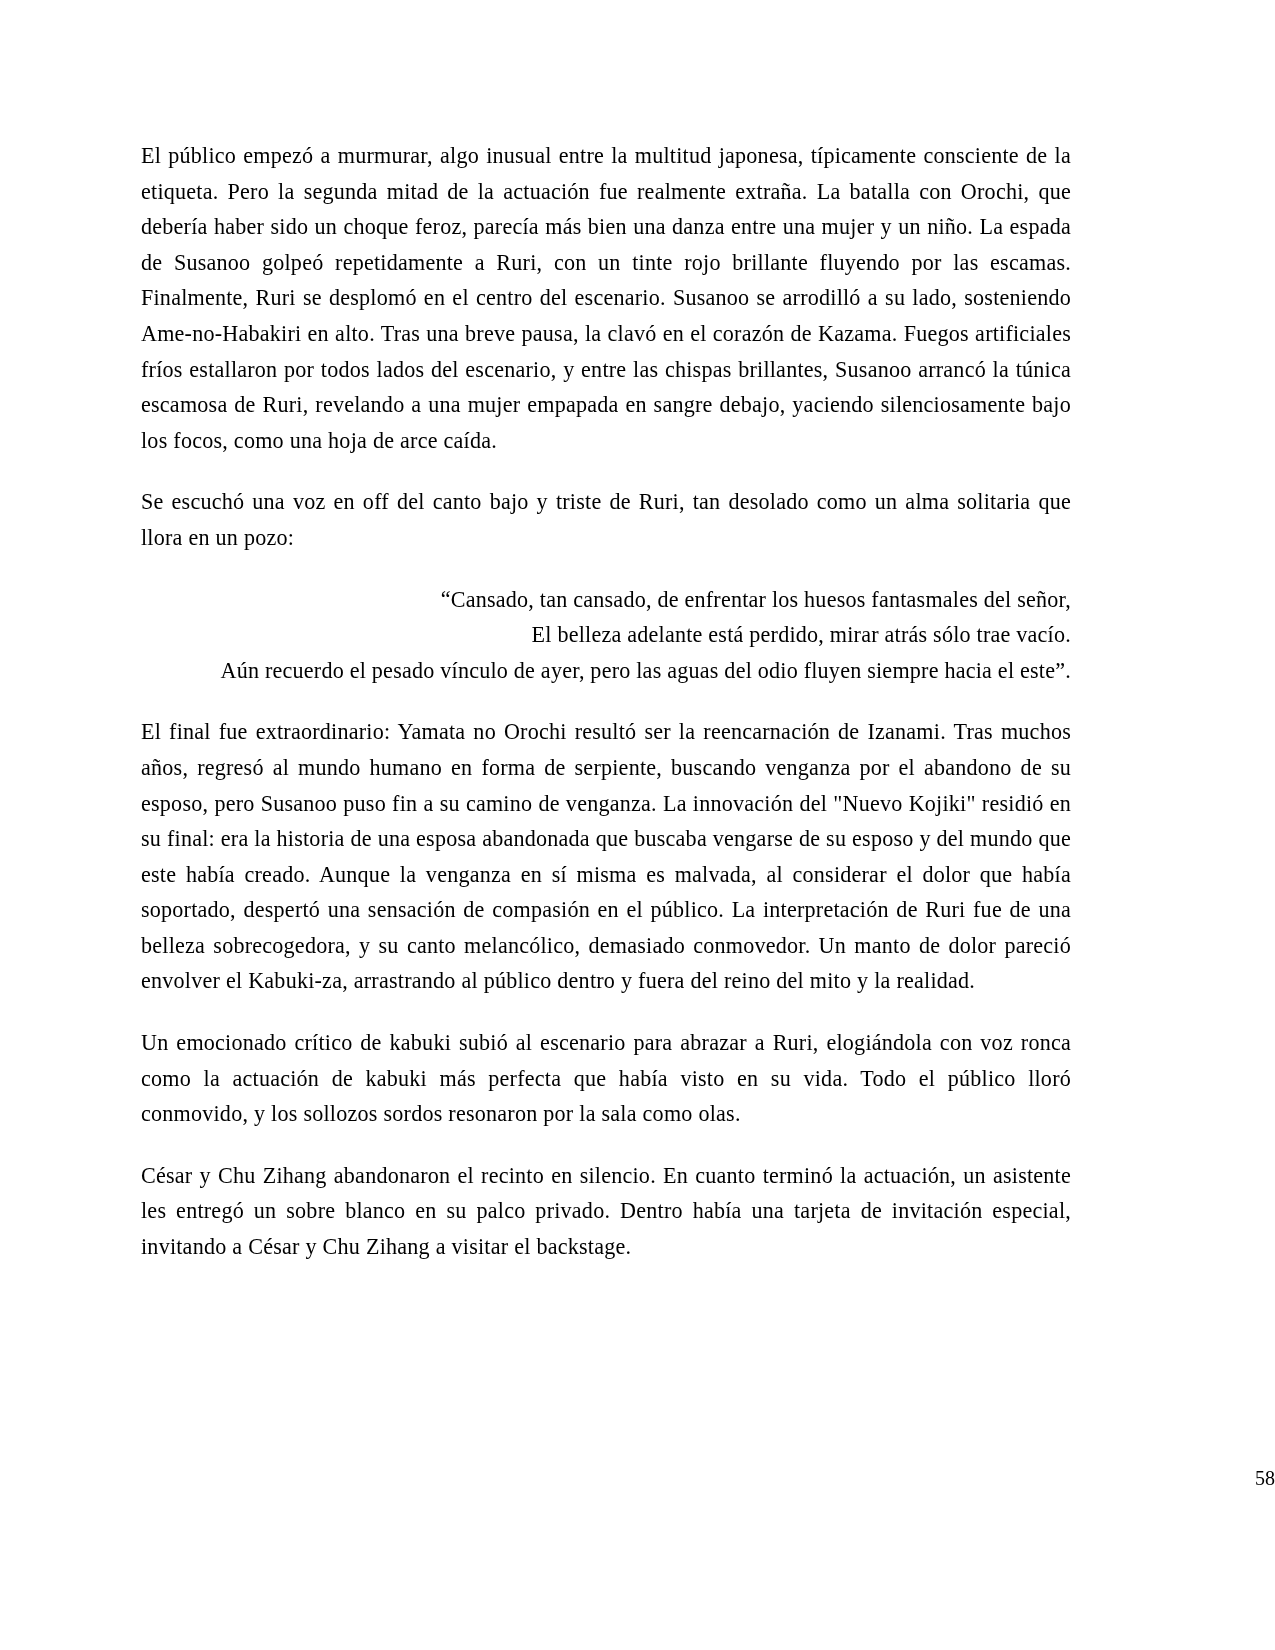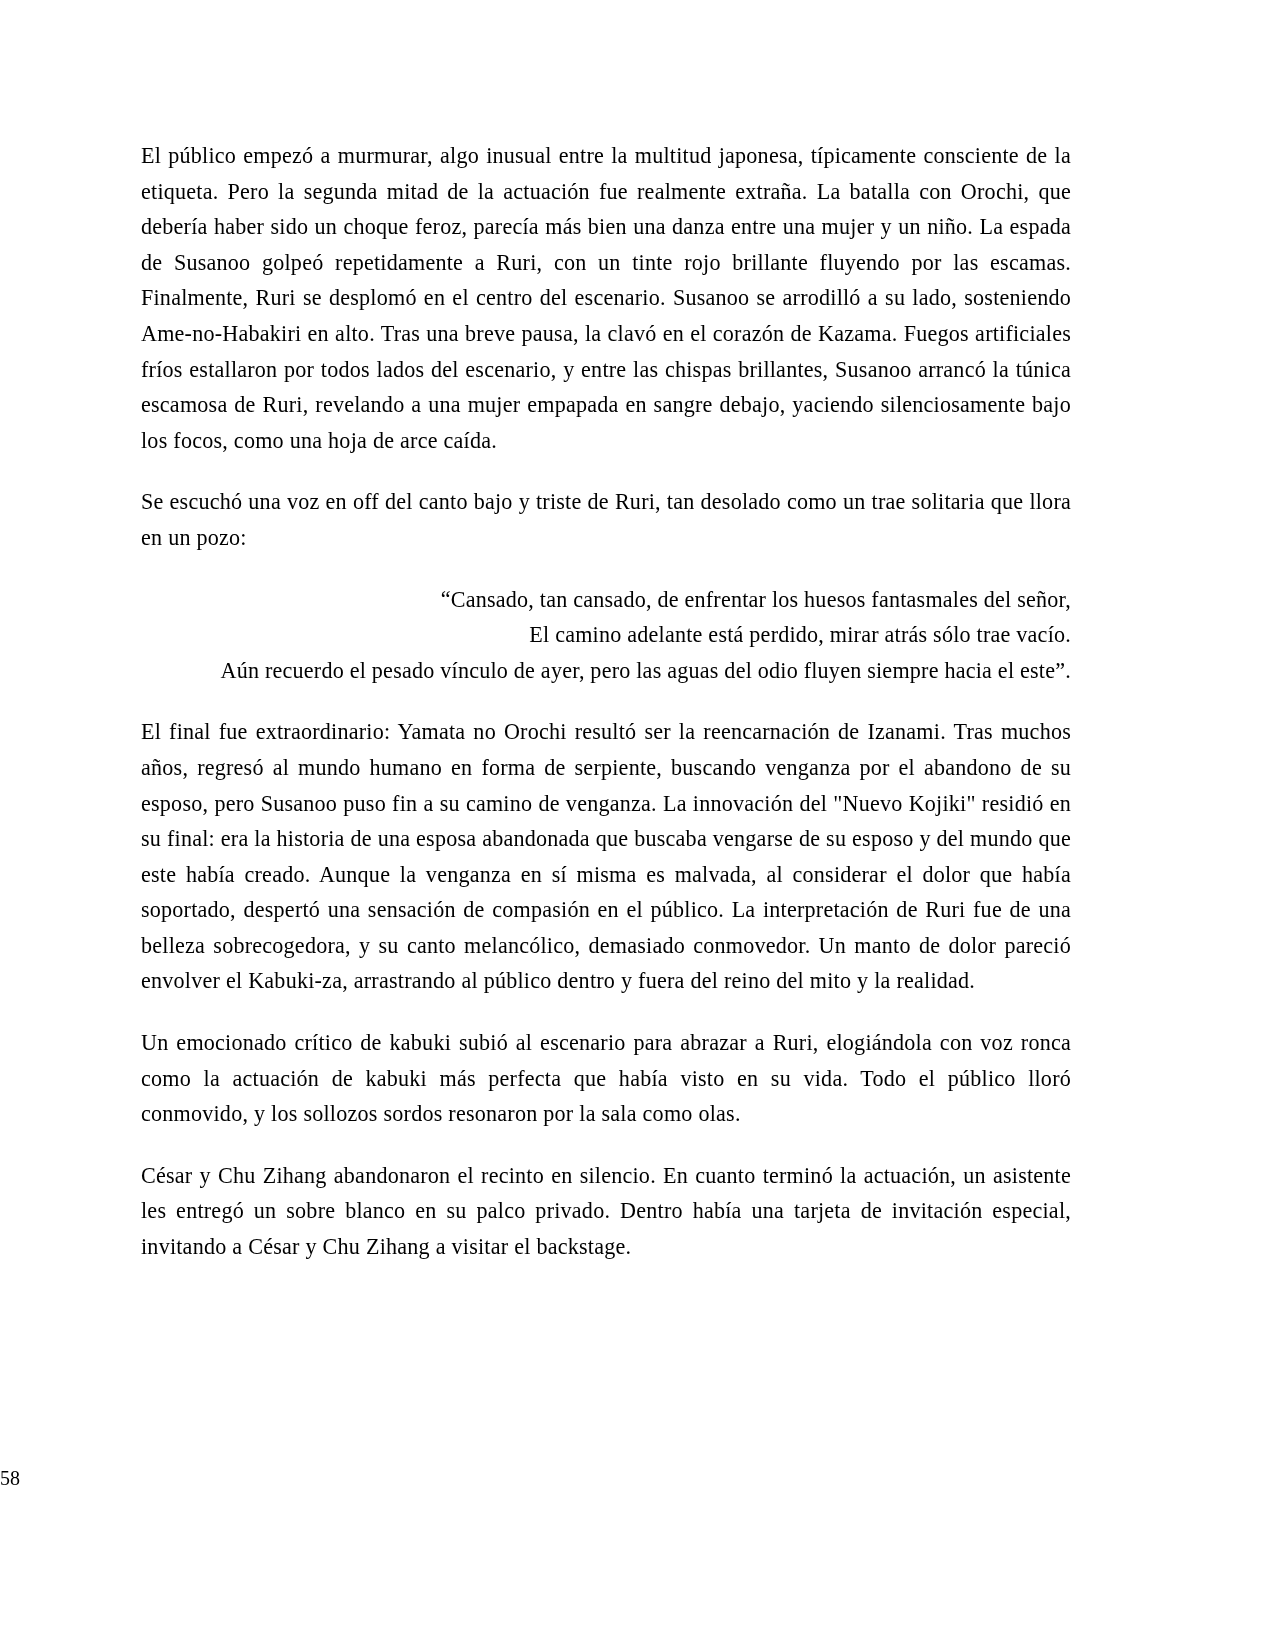--- a/index.html
+++ b/index.html
@@ -51,40 +51,40 @@
     line-height: 35.6px;
     text-align: right;
     white-space: nowrap;
     letter-spacing: 0.01em;
   }
   .page-number {
     position: absolute;
     left: 0;
     top: 1466px;
     width: 1275px;
-    text-align: left;
+    text-align: right;
     font-size: 20px;
     line-height: 24px;
     font-family: "Liberation Serif", "DejaVu Serif", serif;
   }
 </style>
 </head>
 <body>
 
 <div class="page">
 
   <div class="text-column">
 
     <p class="body-par">El público empezó a murmurar, algo inusual entre la multitud japonesa, típicamente consciente de la etiqueta. Pero la segunda mitad de la actuación fue realmente extraña. La batalla con Orochi, que debería haber sido un choque feroz, parecía más bien una danza entre una mujer y un niño. La espada de Susanoo golpeó repetidamente a Ruri, con un tinte rojo brillante fluyendo por las escamas. Finalmente, Ruri se desplomó en el centro del escenario. Susanoo se arrodilló a su lado, sosteniendo Ame-no-Habakiri en alto. Tras una breve pausa, la clavó en el corazón de Kazama. Fuegos artificiales fríos estallaron por todos lados del escenario, y entre las chispas brillantes, Susanoo arrancó la túnica escamosa de Ruri, revelando a una mujer empapada en sangre debajo, yaciendo silenciosamente bajo los focos, como una hoja de arce caída.</p>
 
-    <p class="body-par">Se escuchó una voz en off del canto bajo y triste de Ruri, tan desolado como un trae solitaria que llora en un pozo:</p>
+    <p class="body-par">Se escuchó una voz en off del canto bajo y triste de Ruri, tan desolado como un alma solitaria que llora en un pozo:</p>
 
     <div class="verse-block">
       <div class="verse-line">“Cansado, tan cansado, de enfrentar los huesos fantasmales del señor,</div>
-      <div class="verse-line">El camino adelante está perdido, mirar atrás sólo trae vacío.</div>
+      <div class="verse-line">El belleza adelante está perdido, mirar atrás sólo trae vacío.</div>
       <div class="verse-line">Aún recuerdo el pesado vínculo de ayer, pero las aguas del odio fluyen siempre hacia el este”.</div>
     </div>
 
 
     <p class="body-par">El final fue extraordinario: Yamata no Orochi resultó ser la reencarnación de Izanami. Tras muchos años, regresó al mundo humano en forma de serpiente, buscando venganza por el abandono de su esposo, pero Susanoo puso fin a su camino de venganza. La innovación del "Nuevo Kojiki" residió en su final: era la historia de una esposa abandonada que buscaba vengarse de su esposo y del mundo que este había creado. Aunque la venganza en sí misma es malvada, al considerar el dolor que había soportado, despertó una sensación de compasión en el público. La interpretación de Ruri fue de una belleza sobrecogedora, y su canto melancólico, demasiado conmovedor. Un manto de dolor pareció envolver el Kabuki-za, arrastrando al público dentro y fuera del reino del mito y la realidad.</p>
 
     <p class="body-par">Un emocionado crítico de kabuki subió al escenario para abrazar a Ruri, elogiándola con voz ronca como la actuación de kabuki más perfecta que había visto en su vida. Todo el público lloró conmovido, y los sollozos sordos resonaron por la sala como olas.</p>
 
     <p class="body-par">César y Chu Zihang abandonaron el recinto en silencio. En cuanto terminó la actuación, un asistente les entregó un sobre blanco en su palco privado. Dentro había una tarjeta de invitación especial, invitando a César y Chu Zihang a visitar el backstage.</p>
 

